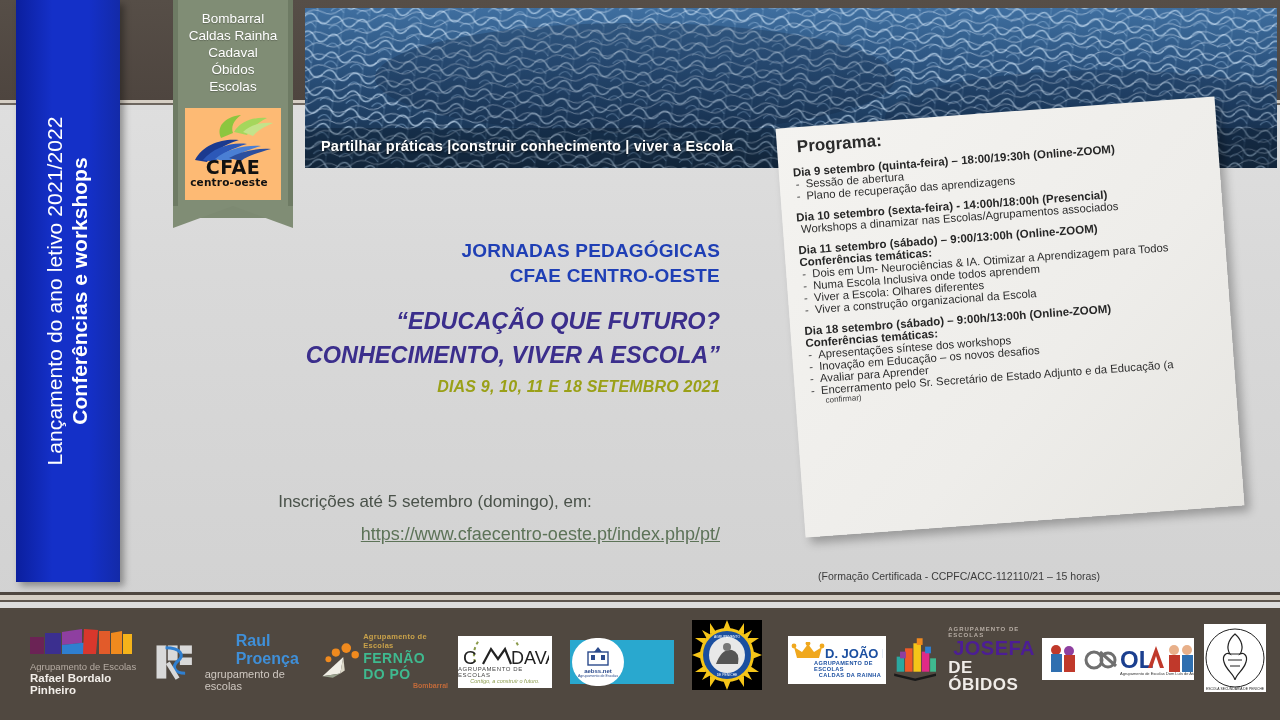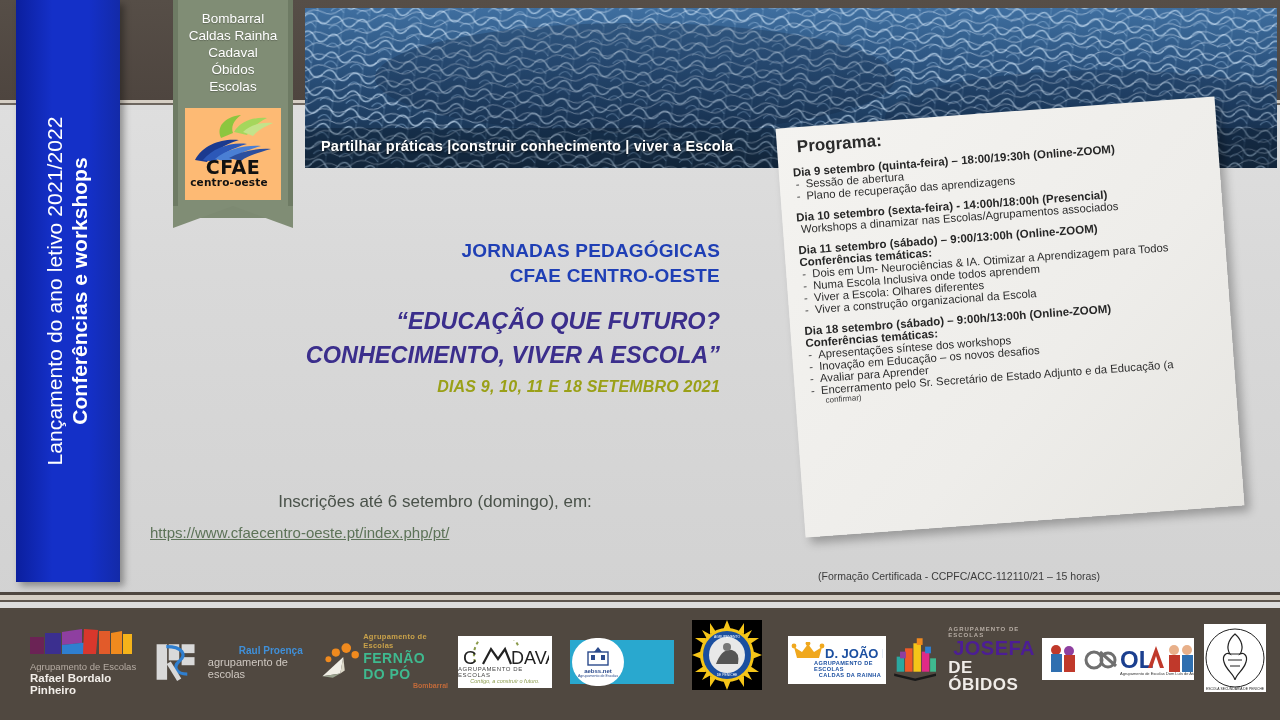--- a/index.html
+++ b/index.html
@@ -70,22 +70,22 @@
     text-shadow:0 1px 3px rgba(0,0,0,.9);letter-spacing:.2px;
   }
 
   
   .center{position:absolute;left:150px;top:238px;width:570px;text-align:right;}
   .t1{color:#1f3fb5;font-size:19px;font-weight:bold;line-height:1.34;letter-spacing:.2px;}
   .t2{color:#3b2e8c;font-size:23.5px;font-weight:bold;font-style:italic;line-height:1.43;margin-top:16px;}
   .t3{color:#9aa017;font-size:16px;font-weight:bold;font-style:italic;margin-top:6px;letter-spacing:.2px;}
   .insc{position:absolute;left:150px;top:492px;width:570px;text-align:center;
     color:#4a524a;font-size:17px;}
-  .url{position:absolute;left:150px;top:524px;width:570px;text-align:left;
-    color:#5d7358;font-size:15px;text-decoration:underline;}
+  .url{position:absolute;left:150px;top:524px;width:570px;text-align:right;
+    color:#5d7358;font-size:18px;text-decoration:underline;}
 
   
   .progwrap{position:absolute;left:790px;top:112px;width:440px;height:410px;
     transform:rotate(-4.2deg);}
   .progpanel{position:relative;width:100%;height:100%;
     background:linear-gradient(135deg,#f4f3f0 0%,#eeedea 60%,#e6e5e1 100%);
     box-shadow:5px 6px 10px rgba(0,0,0,.28);
     padding:10px 12px 0 14px;box-sizing:border-box;}
   .pg-h{font-size:17px;font-weight:bold;color:#2b2b2b;margin:0 0 2px 6px;}
   .pg-day{font-size:11.5px;font-weight:bold;color:#262626;margin-top:9px;}
@@ -177,21 +177,21 @@
   </div>
 
   <div class="center">
     <div class="t1">JORNADAS PEDAGÓGICAS</div>
     <div class="t1">CFAE CENTRO-OESTE</div>
     <div class="t2">“EDUCAÇÃO QUE FUTURO?</div>
     <div class="t2" style="margin-top:0">CONHECIMENTO, VIVER A ESCOLA”</div>
     <div class="t3">DIAS 9, 10, 11 E 18 SETEMBRO 2021</div>
   </div>
 
-  <div class="insc">Inscrições até 6 setembro (domingo), em:</div>
+  <div class="insc">Inscrições até 5 setembro (domingo), em:</div>
   <div class="url">https://www.cfaecentro-oeste.pt/index.php/pt/</div>
 
   <div class="progwrap">
     <div class="progpanel">
       <div class="pg-h">Programa:</div>
 
       <div class="pg-day">Dia 9 setembro (quinta-feira) – 18:00/19:30h  (Online-ZOOM)</div>
       <div class="pg-li">Sessão de abertura</div>
       <div class="pg-li">Plano de recuperação das aprendizagens</div>
 
@@ -245,21 +245,21 @@
     <div class="logo" style="left:155px;top:26px;width:150px;height:56px;">
       <svg width="58" height="50" viewBox="0 0 58 50">
         <rect x="2" y="3" width="13" height="44" fill="#d9d9d9"></rect>
         <rect x="17" y="3" width="13" height="20" fill="#d9d9d9"></rect>
         <rect x="33" y="3" width="16" height="11" fill="#d9d9d9"></rect>
         <rect x="33" y="19" width="16" height="10" fill="#d9d9d9"></rect>
         <path d="M14 6 C34 6 40 16 30 24 C22 31 26 40 40 40" fill="none" stroke="#2f7fd0" stroke-width="4"></path>
         <path d="M17 26 L30 47" stroke="#d9d9d9" stroke-width="6"></path>
       </svg>
       <div style="margin-left:6px;">
-        <div class="lg-cap" style="color:#3f8fd8;font-size:10px;font-weight:bold;margin-left:31px;">Raul Proença</div>
+        <div class="lg-cap" style="color:#3f8fd8;font-size:16px;font-weight:bold;margin-left:31px;">Raul Proença</div>
         <div class="lg-cap" style="color:#cfc8c1;font-size:11px;">agrupamento de escolas</div>
       </div>
     </div>
 
     <div class="logo" style="left:318px;top:24px;width:130px;height:56px;">
       <svg width="58" height="52" viewBox="0 0 58 52">
         <circle cx="14" cy="25" r="4" fill="#f08a1e"></circle>
         <circle cx="24" cy="16" r="5.5" fill="#f08a1e"></circle>
         <circle cx="38" cy="10" r="6.5" fill="#f08a1e"></circle>
         <circle cx="50" cy="19" r="5" fill="#f08a1e"></circle>

